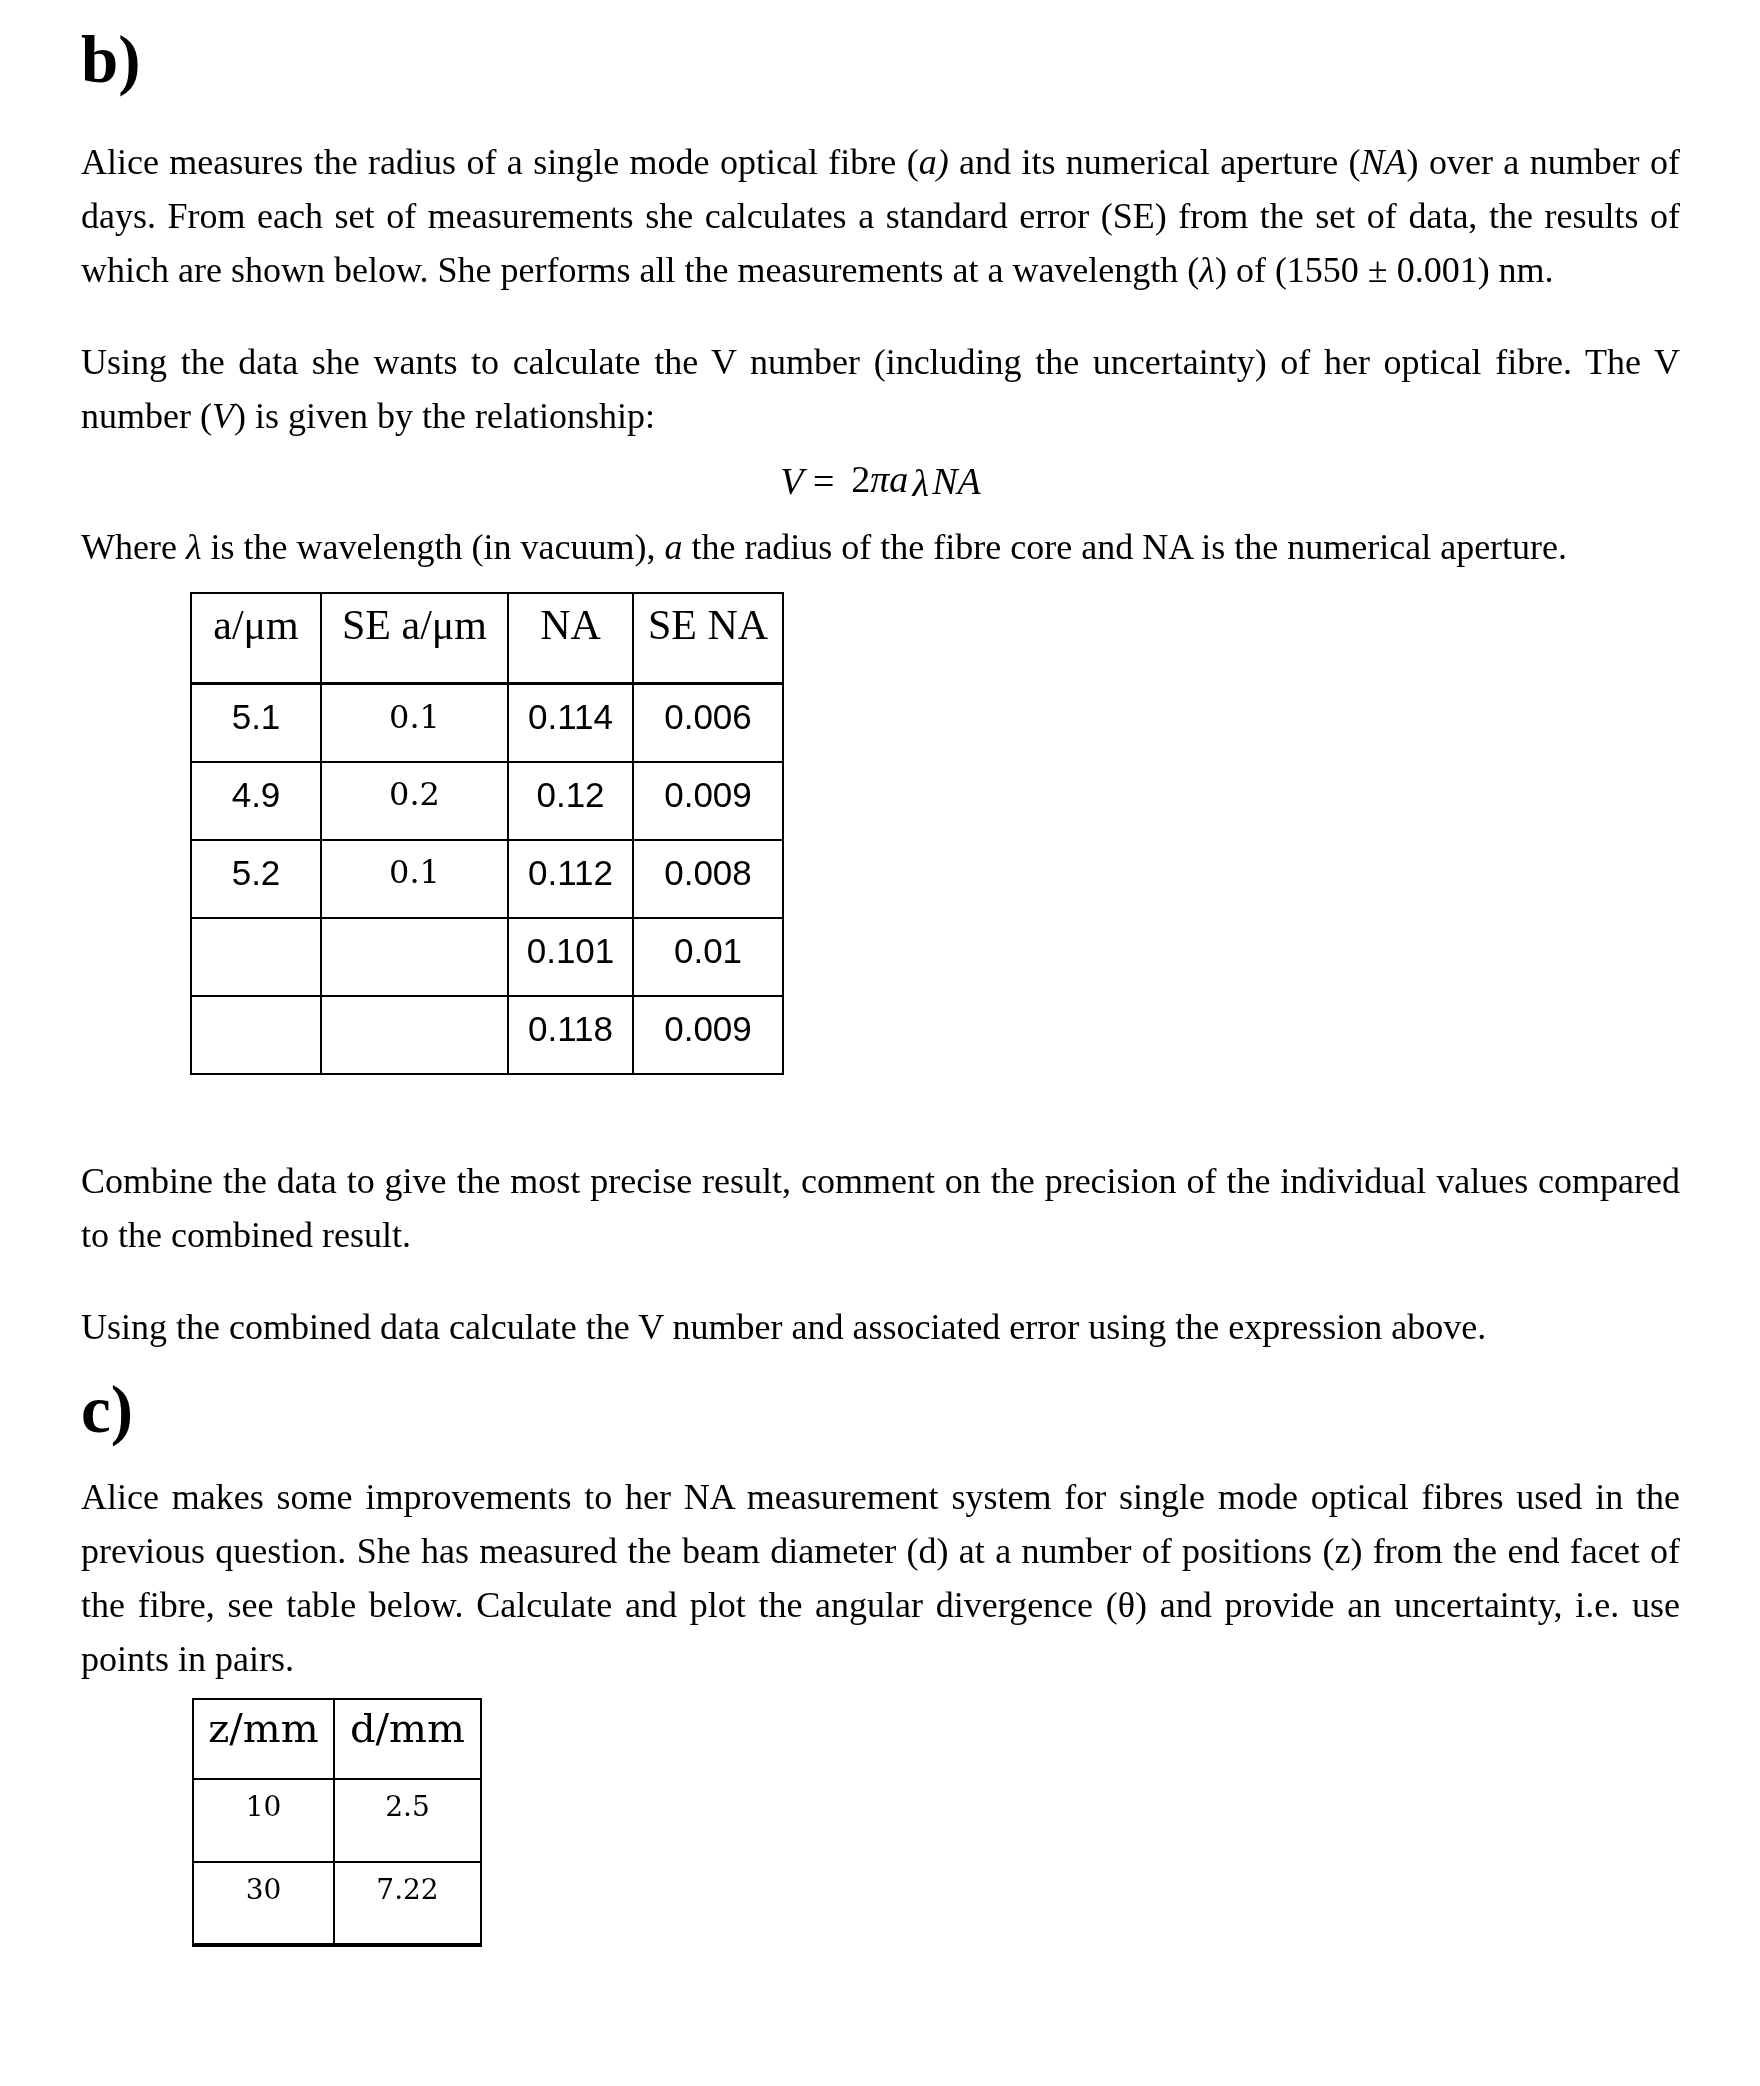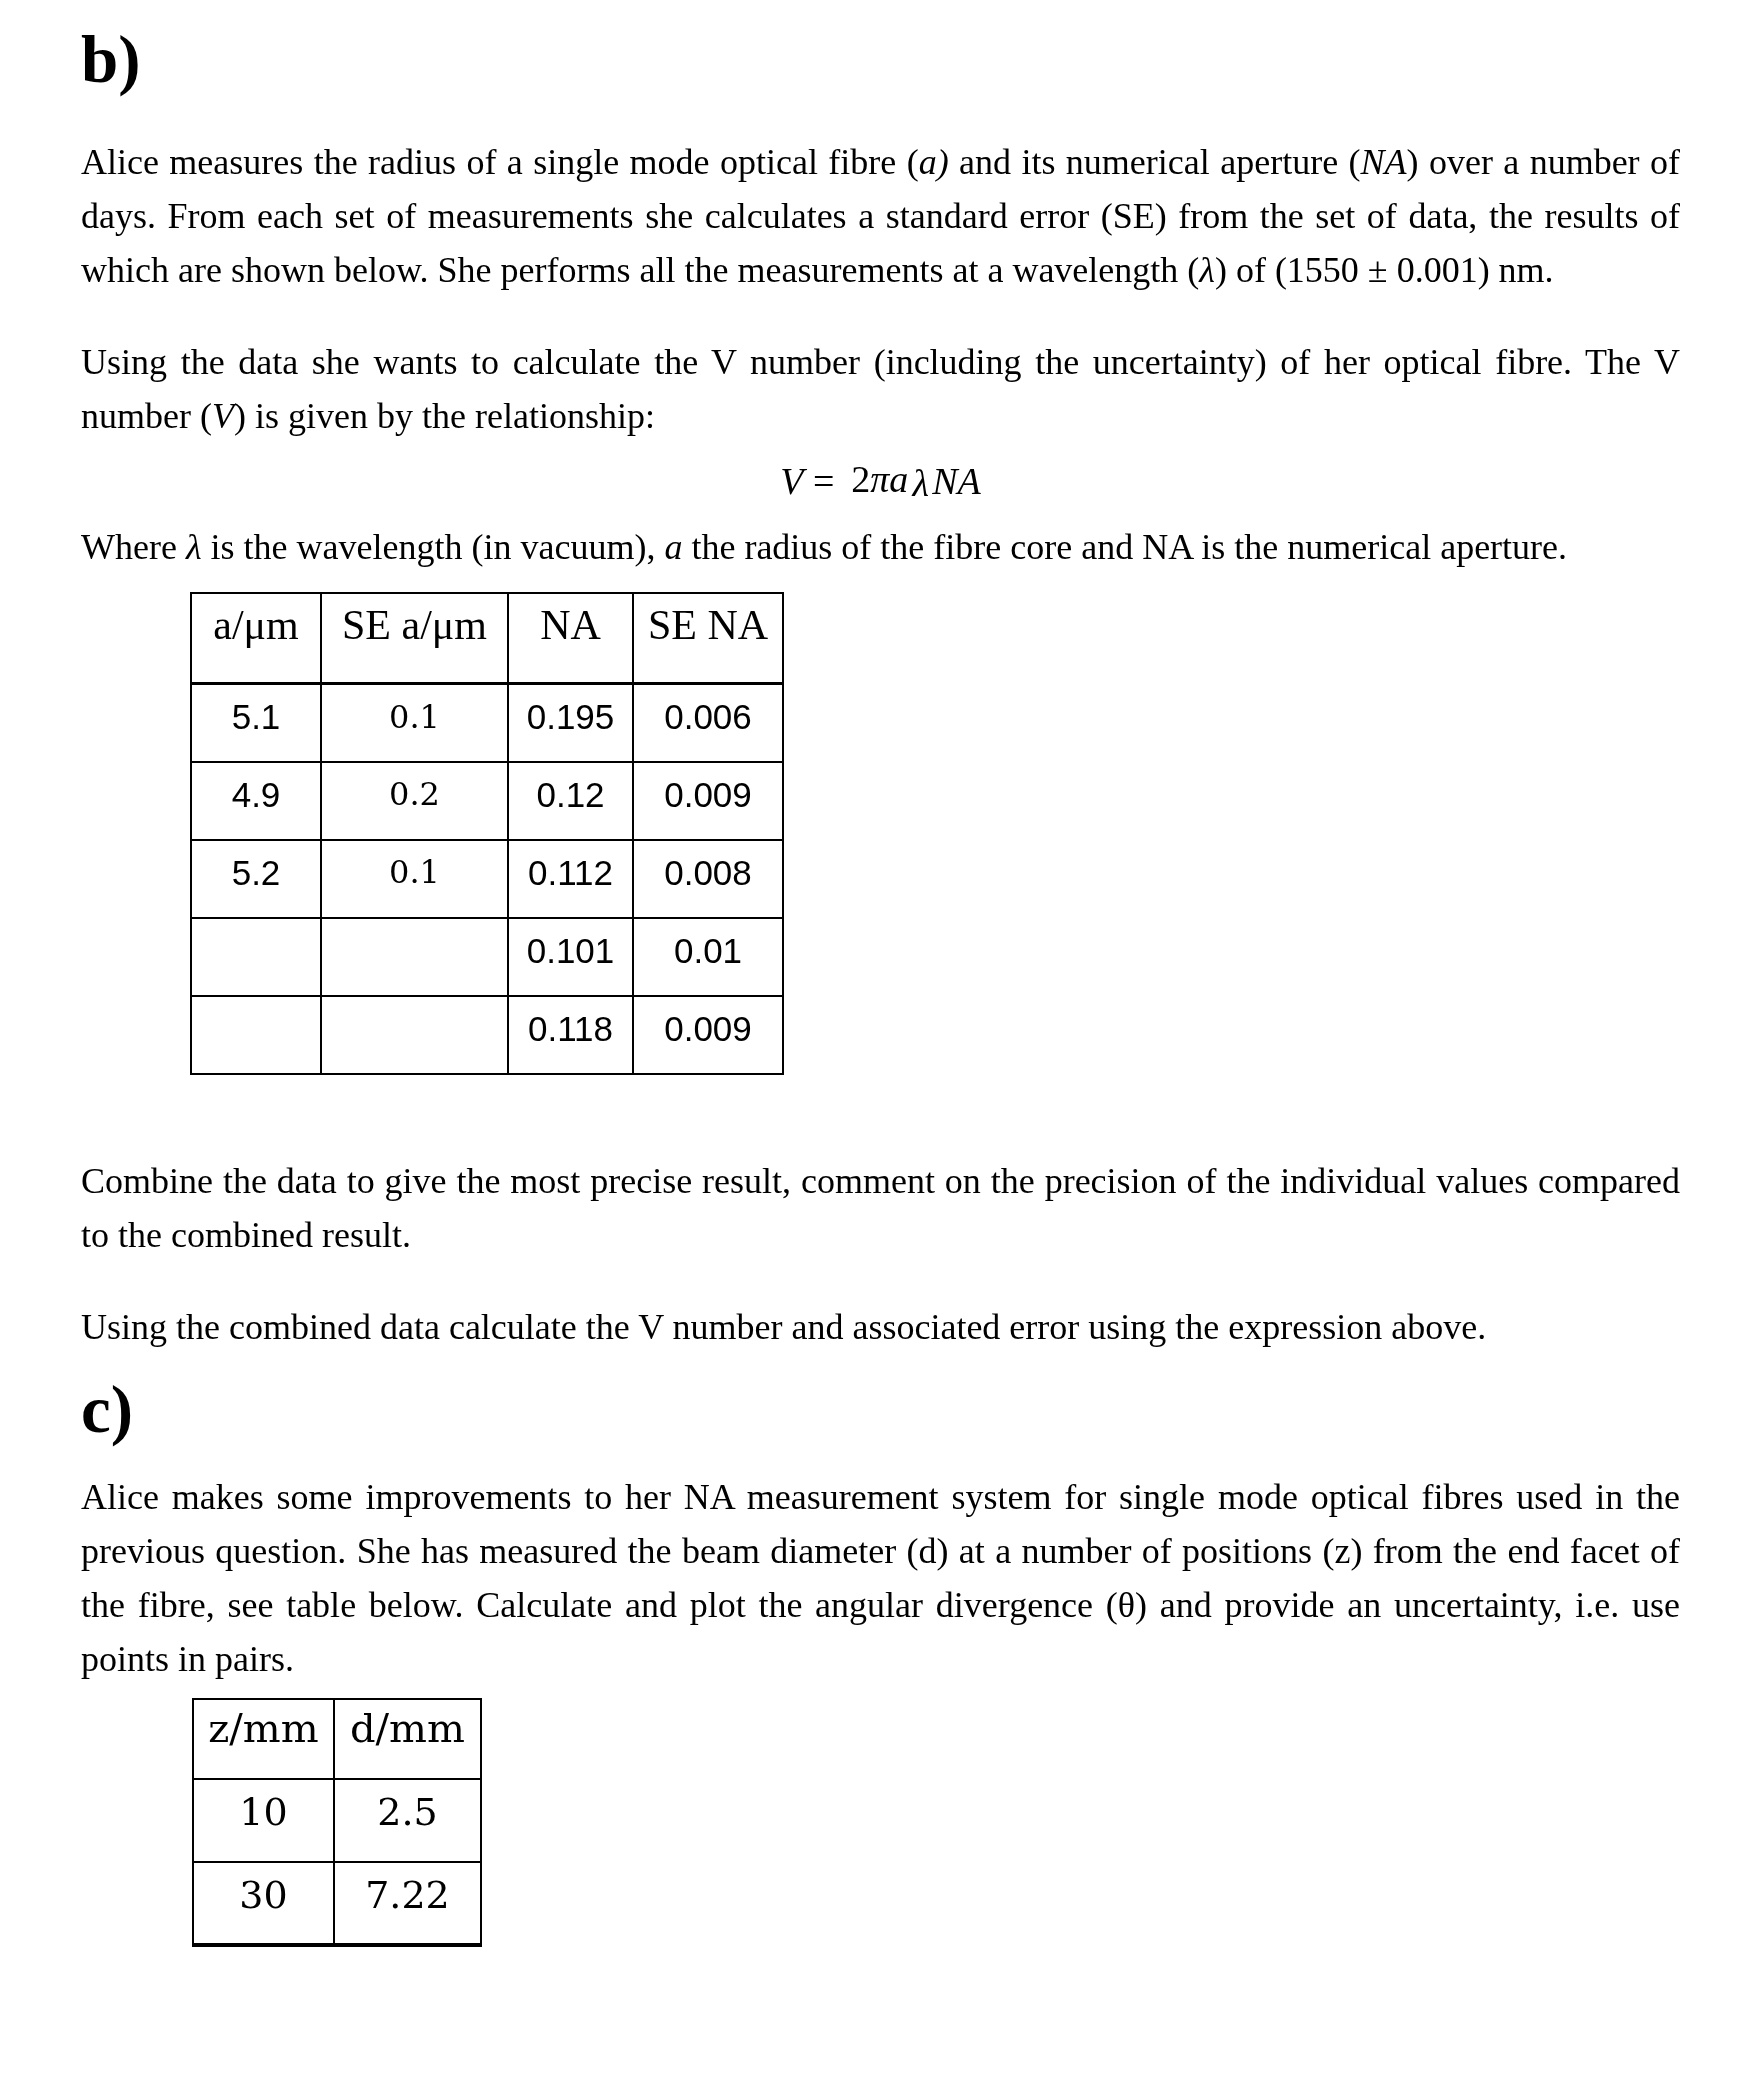--- a/index.html
+++ b/index.html
@@ -93,21 +93,21 @@
     vertical-align: top;
     font-family: "DejaVu Serif", serif;
   }
   #table2 th {
     font-weight: normal;
     font-size: 40px;
     height: 80px;
     padding-top: 5px;
   }
   #table2 td {
-    font-size: 38px;
+    font-size: 28px;
     height: 83px;
     padding-top: 10px;
   }
   p.after-table { margin-top: 79px; }
   .heading-c { margin-top: 19px; }
   p.c-par { margin-top: 23px; }
 </style>
 </head>
 <body>
 
@@ -142,21 +142,21 @@
         <th>a/μm</th>
         <th>SE a/μm</th>
         <th>NA</th>
         <th>SE NA</th>
       </tr>
     </thead>
     <tbody>
       <tr>
         <td>5.1</td>
         <td class="se-serif">0.1</td>
-        <td>0.195</td>
+        <td>0.114</td>
         <td>0.006</td>
       </tr>
       <tr>
         <td>4.9</td>
         <td class="se-serif">0.2</td>
         <td>0.12</td>
         <td>0.009</td>
       </tr>
       <tr>
         <td>5.2</td>

